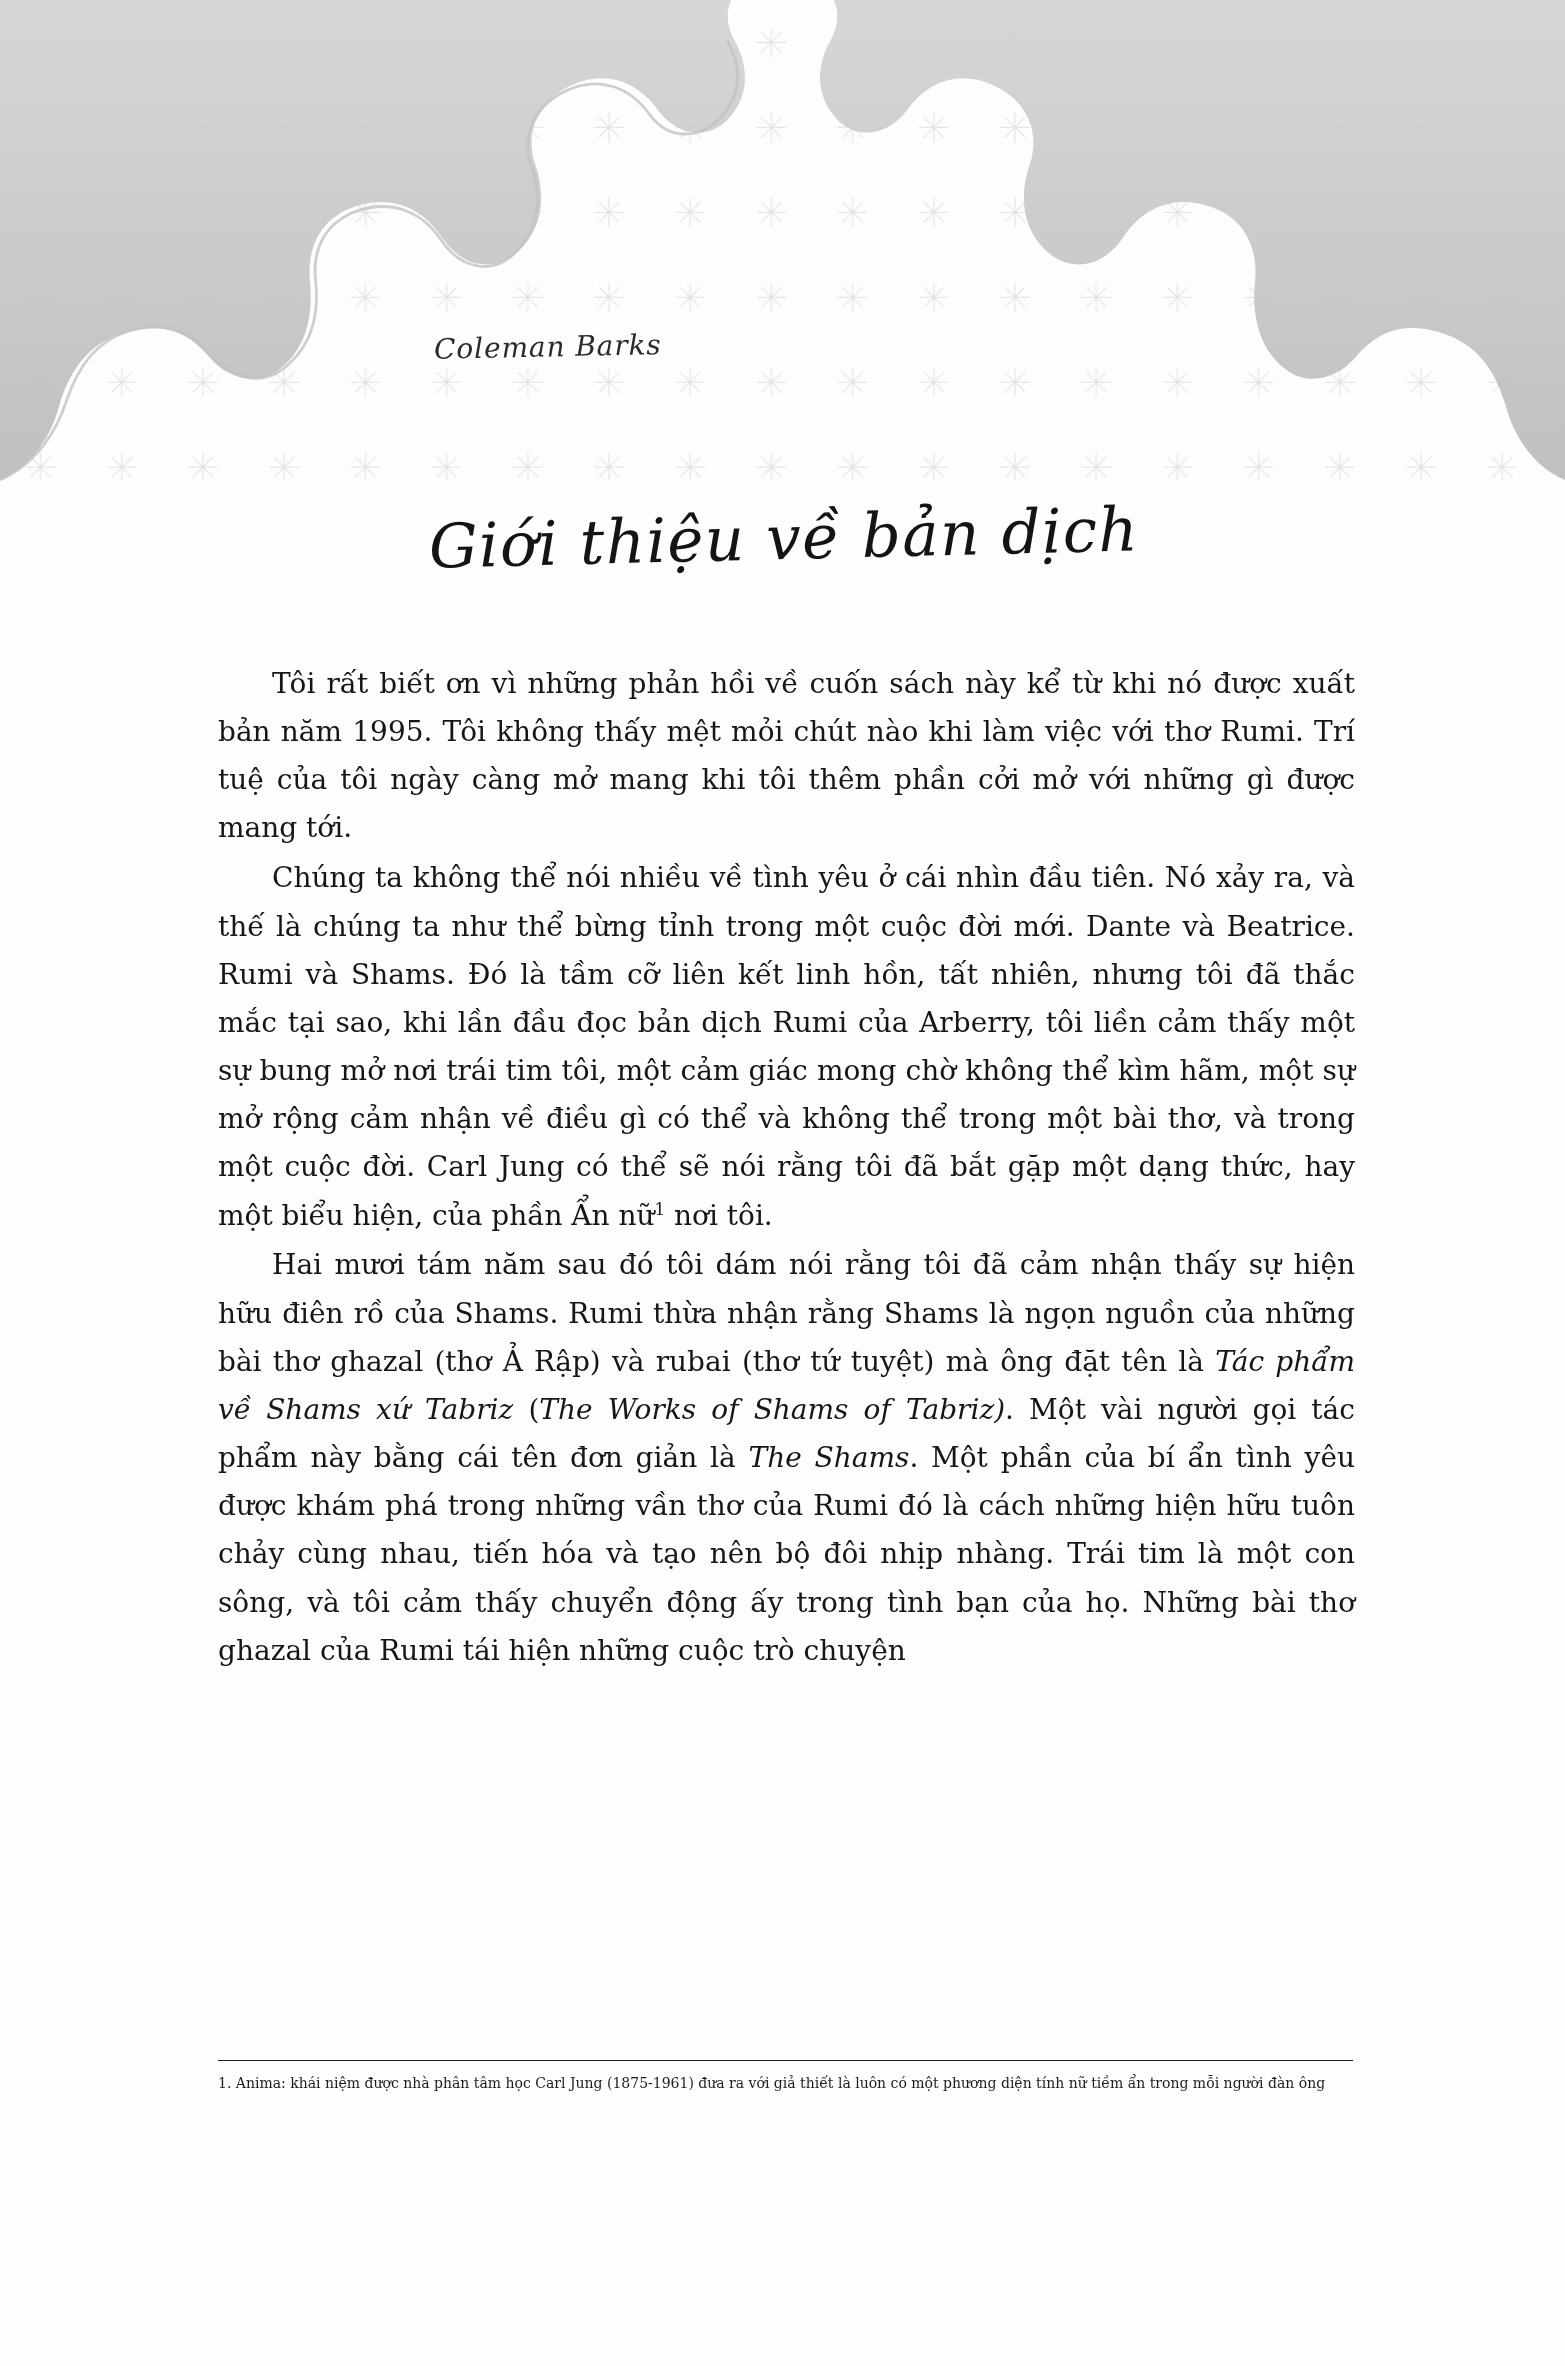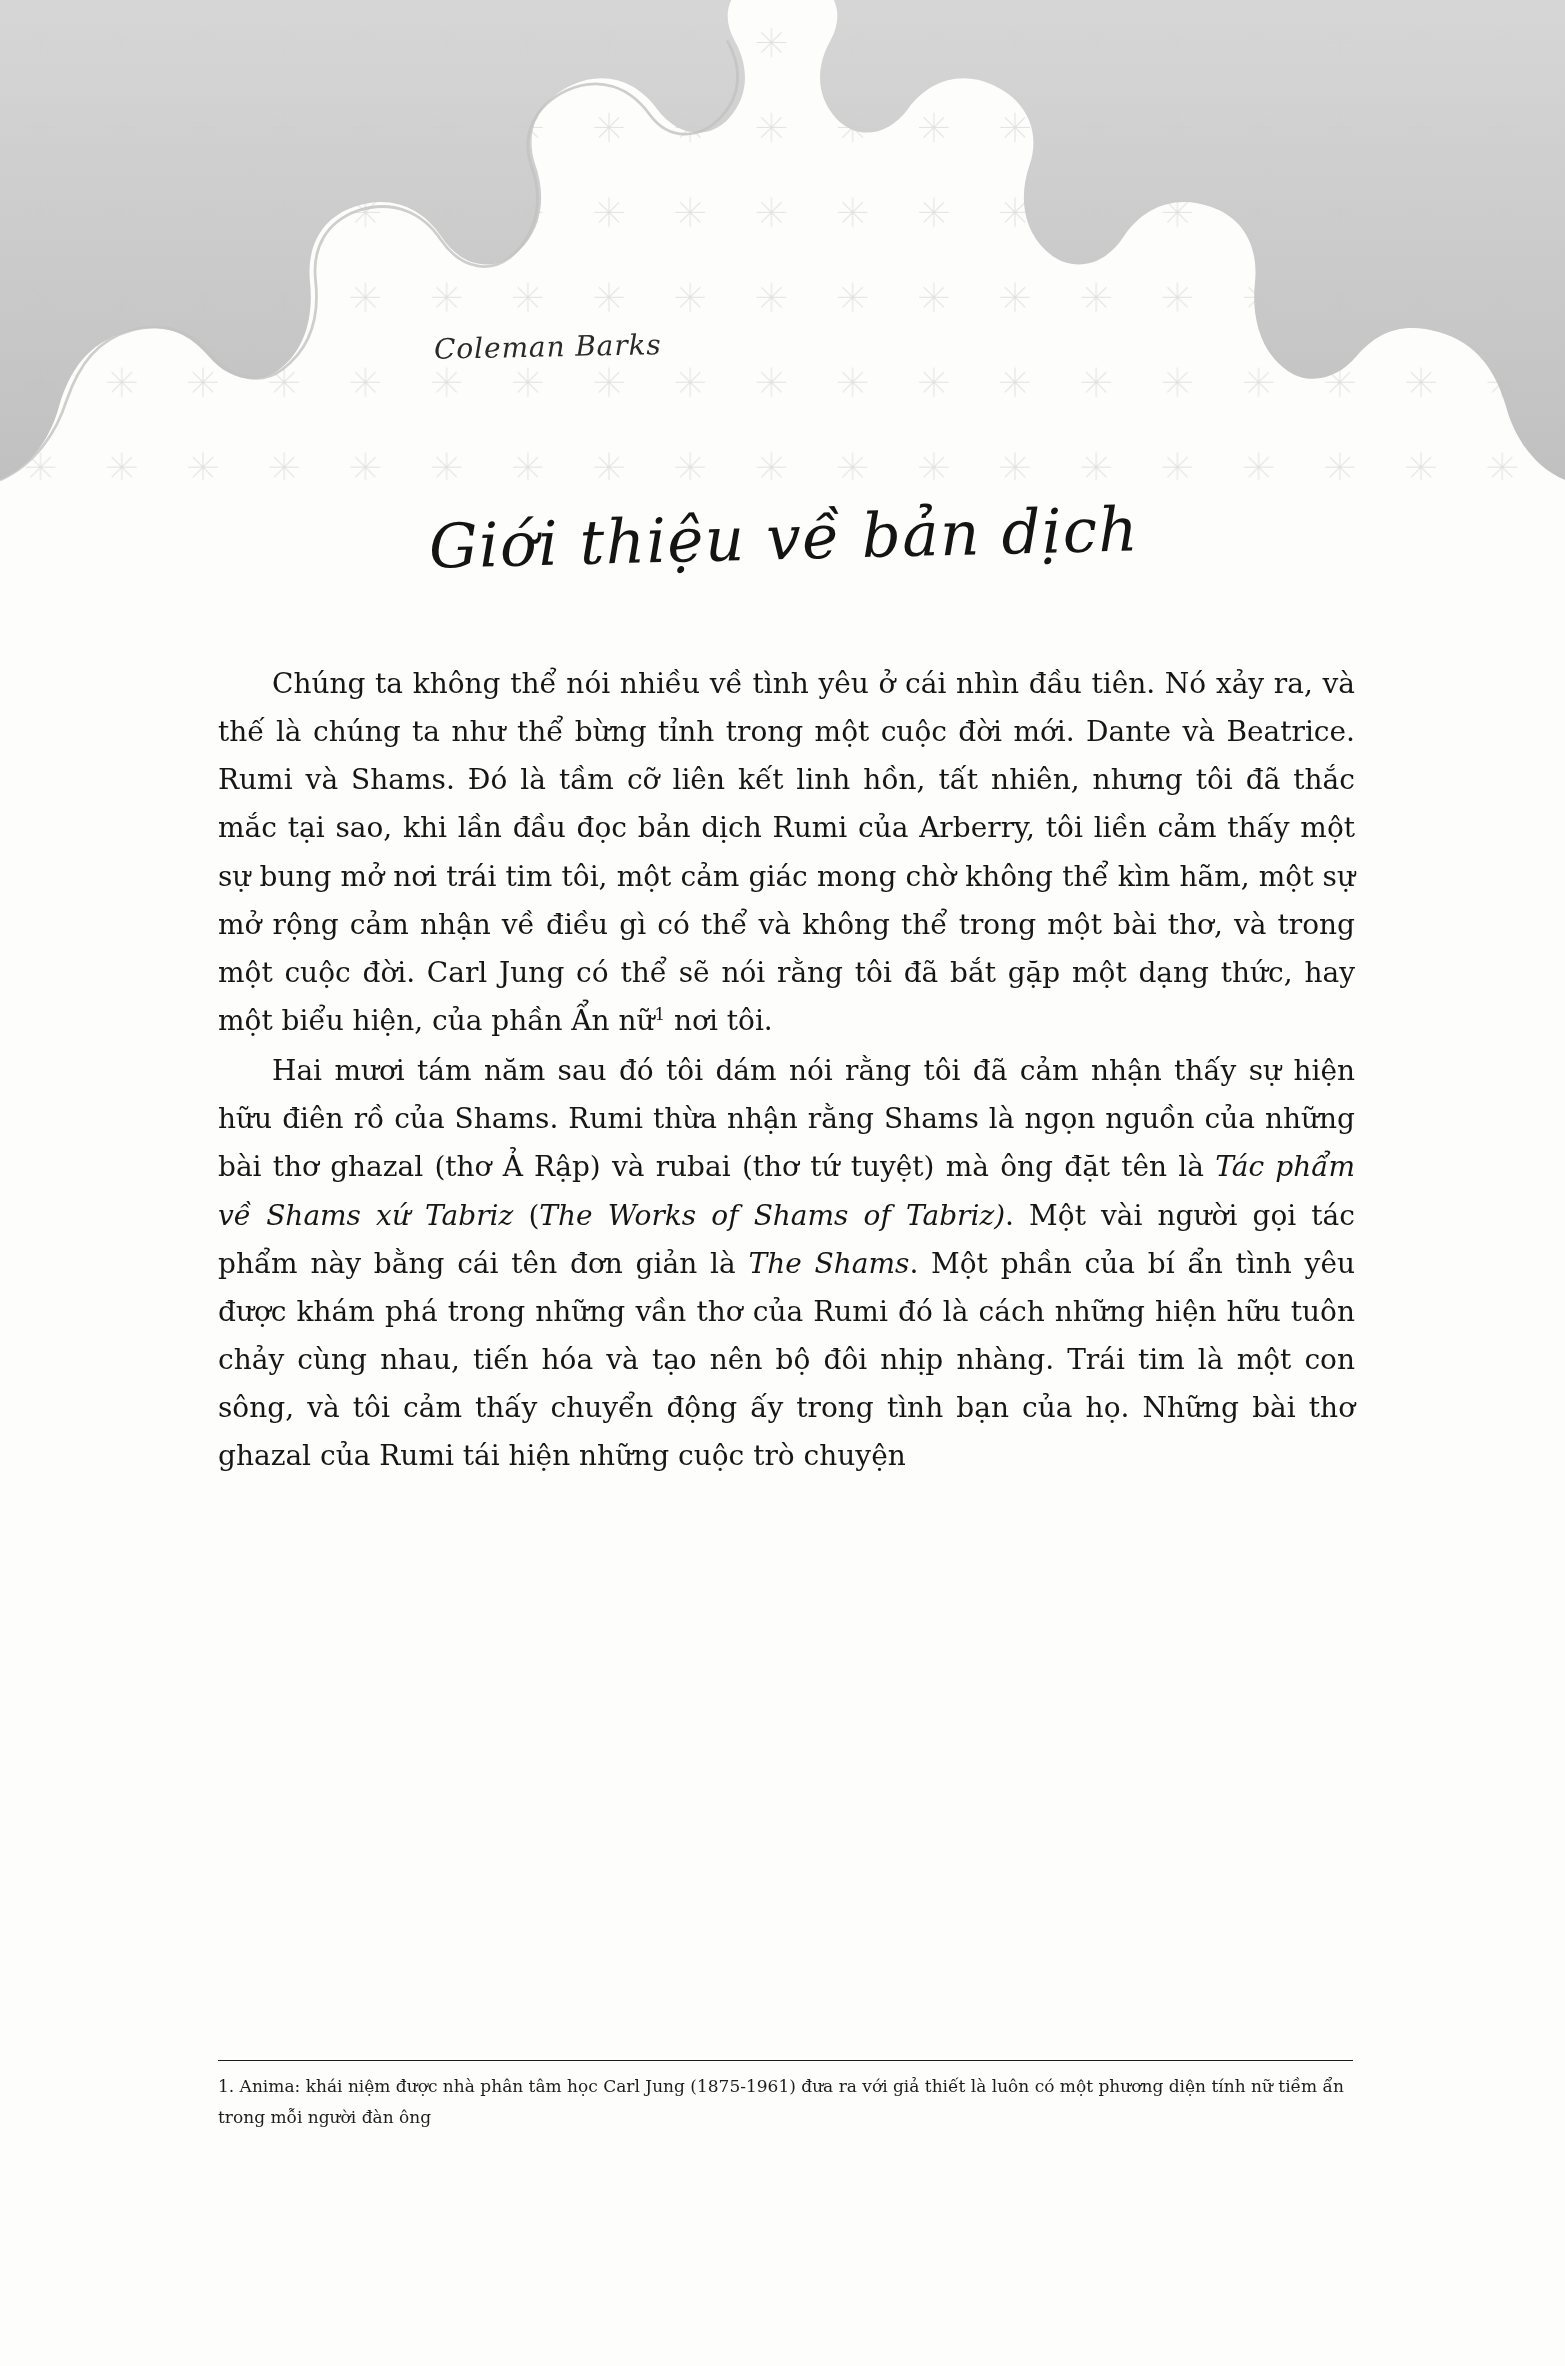--- a/index.html
+++ b/index.html
@@ -94,21 +94,21 @@
     width: 1135px;
     height: 0.9px;
     background: #1a1a1a;
   }
   .footnote {
     position: absolute;
     left: 218px;
     top: 2071px;
     width: 1137px;
     font-family: "DejaVu Serif", serif;
-    font-size: 17px;
+    font-size: 14px;
     line-height: 1.85;
     color: #1d1d1d;
   }
 </style>
 </head>
 <body>
 
 <div class="page">
 
   <div class="ornament-layer">
@@ -175,20 +175,21 @@
         C726,154 760,150 782,126
         C804,102 804,72 788,44"></path>
     </svg>
   </div>
 
   <div class="author-line">Coleman Barks</div>
 
   <h1 class="chapter-title">Giới thiệu về bản dịch</h1>
 
   <div class="body-text">
+    <p>Tôi rất biết ơn vì những phản hồi về cuốn sách này kể từ khi nó được xuất bản năm 1995. Tôi không thấy mệt mỏi chút nào khi làm việc với thơ Rumi. Trí tuệ của tôi ngày càng mở mang khi tôi thêm phần cởi mở với những gì được mang tới.</p>
     <p><span>Chúng ta không thể nói nhiều về tình yêu ở cái nhìn đầu tiên. Nó xảy ra, và thế là chúng ta như thể bừng tỉnh trong một cuộc đời mới. Dante và Beatrice. Rumi và Shams. Đó là tầm cỡ liên kết linh hồn, tất nhiên, nhưng tôi đã thắc mắc tại sao, khi lần đầu đọc bản dịch Rumi của Arberry, tôi liền cảm thấy một sự bung mở nơi trái tim tôi, một cảm giác mong chờ không thể kìm hãm, một sự mở rộng cảm nhận về điều gì có thể và không thể trong một bài thơ, và trong một cuộc đời. Carl Jung có thể sẽ nói rằng tôi đã bắt gặp một dạng thức, hay một biểu hiện, của phần Ẩn nữ</span><span class="fn-ref">1</span><span> nơi tôi.</span></p>
     <p><span>Hai mươi tám năm sau đó tôi dám nói rằng tôi đã cảm nhận thấy sự hiện hữu điên rồ của Shams. Rumi thừa nhận rằng Shams là ngọn nguồn của những bài thơ ghazal (thơ Ả Rập) và rubai (thơ tứ tuyệt) mà ông đặt tên là </span><span class="em">Tác phẩm về Shams xứ Tabriz</span><span> (</span><span class="em">The Works of Shams of Tabriz)</span><span>. Một vài người gọi tác phẩm này bằng cái tên đơn giản là </span><span class="em">The Shams</span><span>. Một phần của bí ẩn tình yêu được khám phá trong những vần thơ của Rumi đó là cách những hiện hữu tuôn chảy cùng nhau, tiến hóa và tạo nên bộ đôi nhịp nhàng. Trái tim là một con sông, và tôi cảm thấy chuyển động ấy trong tình bạn của họ. Những bài thơ ghazal của Rumi tái hiện những cuộc trò chuyện</span></p>
   </div>
 
   <div class="footnote-rule"></div>
   <div class="footnote">1. Anima: khái niệm được nhà phân tâm học Carl Jung (1875-1961) đưa ra với giả thiết là luôn có một phương diện tính nữ tiềm ẩn trong mỗi người đàn ông</div>
 
 </div>
 
 

